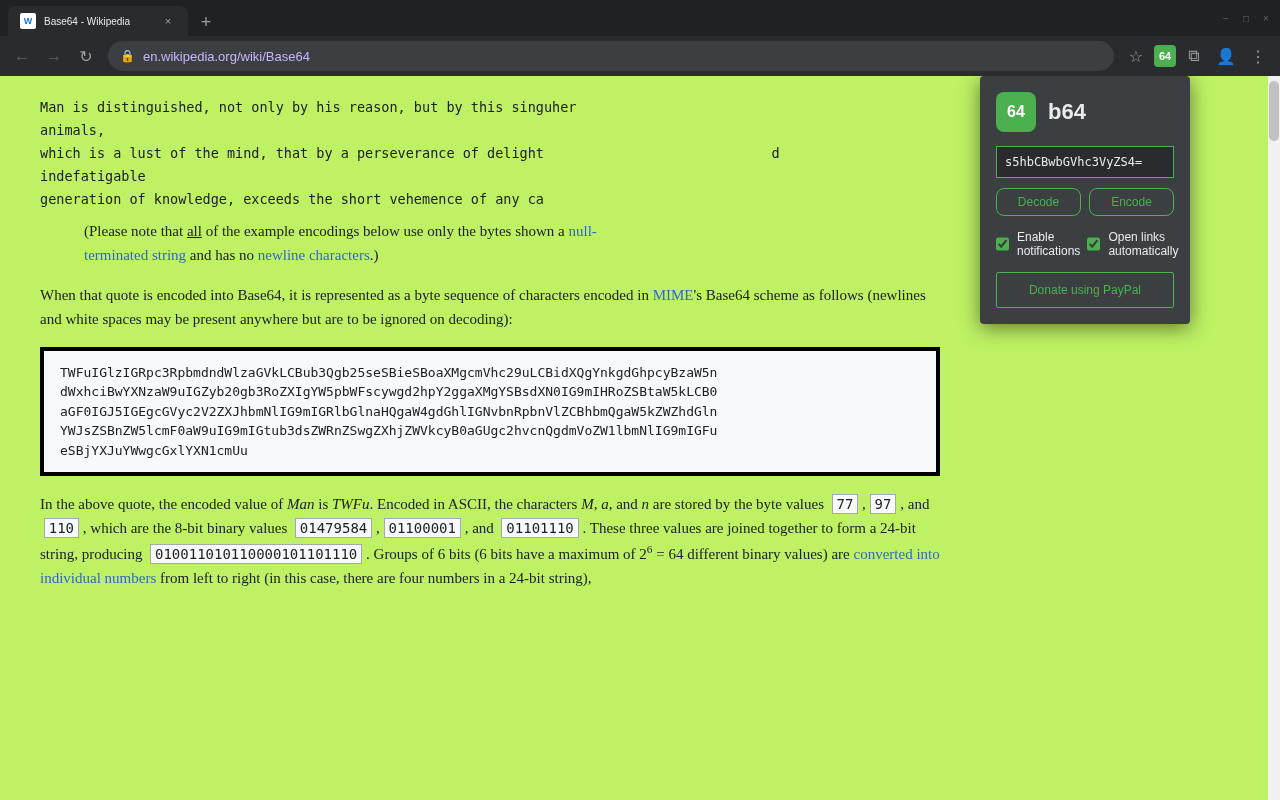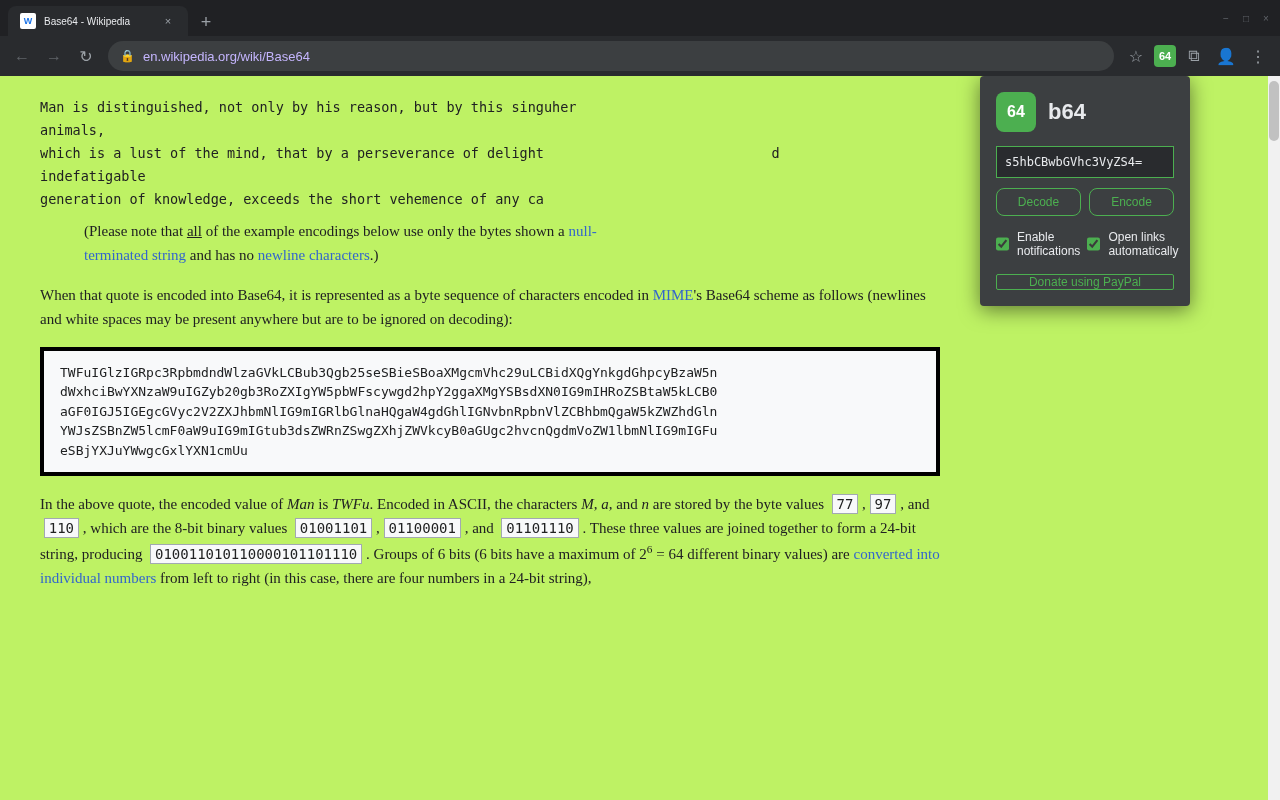--- a/index.html
+++ b/index.html
@@ -339,21 +339,21 @@
     }
 
     .ext-checkbox {
       width: 14px;
       height: 14px;
       accent-color: #4caf50;
     }
 
     .ext-donate-btn {
       width: 100%;
-      height: 16px;
+      height: 36px;
       border: 1px solid #4caf50;
       background: transparent;
       color: #4caf50;
       font-size: 12px;
       border-radius: 2px;
       cursor: pointer;
     }
 
     sup { font-size: 0.75em; }
   </style>
@@ -422,21 +422,21 @@
       <div class="code-block">
         TWFuIGlzIGRpc3RpbmdndWlzaGVkLCBub3Qgb25seSBieSBoaXMgcmVhc29uLCBidXQgYnkgdGhpcyBzaW5n<br>
         dWxhciBwYXNzaW9uIGZyb20gb3RoZXIgYW5pbWFscywgd2hpY2ggaXMgYSBsdXN0IG9mIHRoZSBtaW5kLCB0<br>
         aGF0IGJ5IGEgcGVyc2V2ZXJhbmNlIG9mIGRlbGlnaHQgaW4gdGhlIGNvbnRpbnVlZCBhbmQgaW5kZWZhdGln<br>
         YWJsZSBnZW5lcmF0aW9uIG9mIGtub3dsZWRnZSwgZXhjZWVkcyB0aGUgc2hvcnQgdmVoZW1lbmNlIG9mIGFu<br>
         eSBjYXJuYWwgcGxlYXN1cmUu
       </div>
 
       <p>
         In the above quote, the encoded value of <em>Man</em> is <em>TWFu</em>. Encoded in ASCII, the characters <em>M</em>, <em>a</em>, and <em>n</em>
-        are stored by the byte values &nbsp;<code class="inline-code">77</code>&nbsp;,&nbsp;<code class="inline-code">97</code>&nbsp;, and &nbsp;<code class="inline-code">110</code>&nbsp;, which are the 8-bit binary values &nbsp;<code class="inline-code">01001101</code>&nbsp;,&nbsp;<code class="inline-code">01100001</code>&nbsp;, and
+        are stored by the byte values &nbsp;<code class="inline-code">77</code>&nbsp;,&nbsp;<code class="inline-code">97</code>&nbsp;, and &nbsp;<code class="inline-code">110</code>&nbsp;, which are the 8-bit binary values &nbsp;<code class="inline-code">01479584</code>&nbsp;,&nbsp;<code class="inline-code">01100001</code>&nbsp;, and
         &nbsp;<code class="inline-code">01101110</code>&nbsp;. These three values are joined together to form a 24-bit string, producing
         &nbsp;<code class="inline-code">010011010110000101101110</code>&nbsp;. Groups of 6 bits (6 bits have a maximum of 2<sup>6</sup> = 64 different binary values)
         are <a href="#">converted into individual numbers</a> from left to right (in this case, there are four numbers in a 24-bit string),
       </p>
     </div>
 
     <div class="ext-popup">
       <div class="ext-header">
         <div class="ext-logo">
           <span>64</span>

